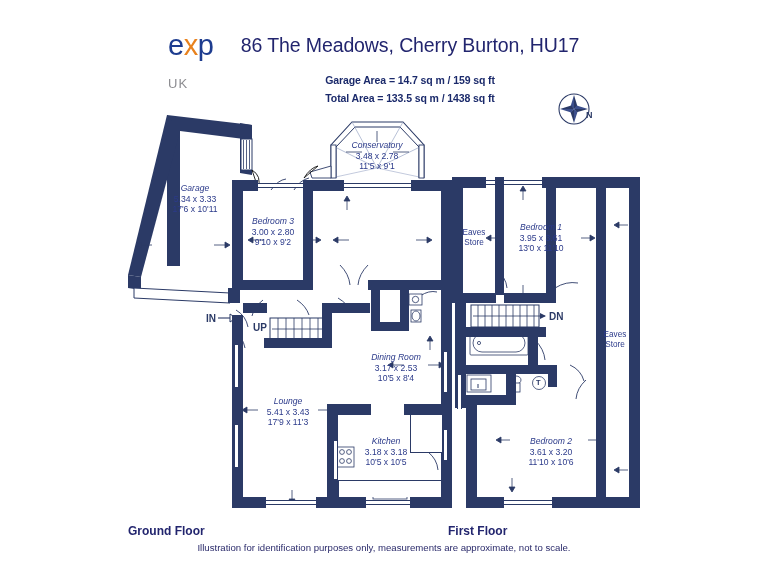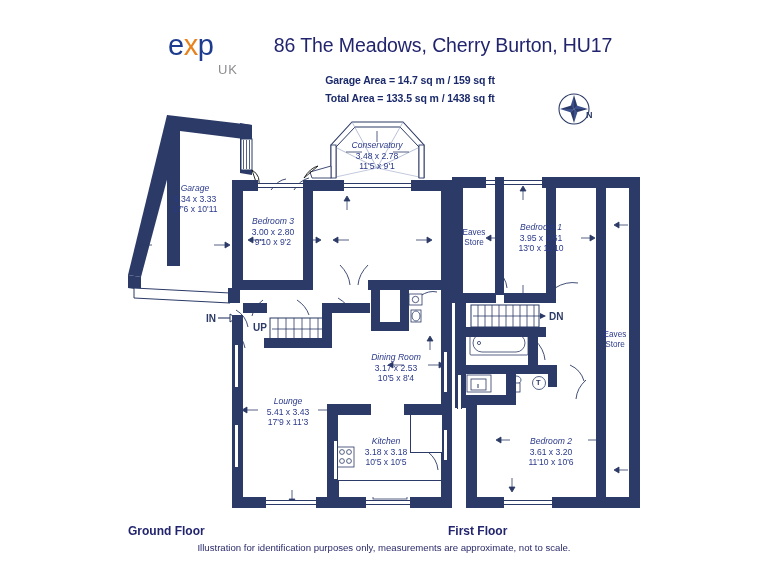--- a/index.html
+++ b/index.html
@@ -5,24 +5,24 @@
   html,body{margin:0;padding:0;background:#ffffff;}
   body{width:768px;height:576px;overflow:hidden;font-family:"Liberation Sans","DejaVu Sans",sans-serif;}
   #page{position:relative;width:768px;height:576px;background:#fff;}
 
   
   .logo{position:absolute;left:168px;top:31px;width:70px;text-align:left;}
   .logo-word{font-size:29px;font-weight:400;letter-spacing:-0.5px;line-height:1;}
   .logo-e{color:#1d3c8f;}
   .logo-x{color:#e8821e;}
   .logo-p{color:#1d3c8f;}
-  .logo-uk{color:#8d8d91;font-size:13px;letter-spacing:1px;margin-top:2px;text-align:right;}
+  .logo-uk{color:#8d8d91;font-size:13px;letter-spacing:1px;margin-top:16px;}
 
   .title{position:absolute;left:200px;top:34px;width:420px;text-align:center;
-    color:#22256e;font-size:19.5px;font-weight:400;letter-spacing:-0.1px;white-space:nowrap;padding-left:33px;}
+    color:#22256e;font-size:19.5px;font-weight:400;letter-spacing:-0.1px;white-space:nowrap;}
   .subline{position:absolute;width:420px;left:200px;text-align:center;color:#1b2a6b;
     font-size:10.5px;font-weight:bold;letter-spacing:-0.1px;}
   .sub1{top:61px;}
   .sub2{top:74px;}
   .sub3{top:92px;}
 
   
   .compass{position:absolute;left:557px;top:92px;width:34px;height:34px;}
   .compass-n{position:absolute;left:586px;top:110px;color:#2b3a66;font-size:9px;font-weight:bold;}
 

